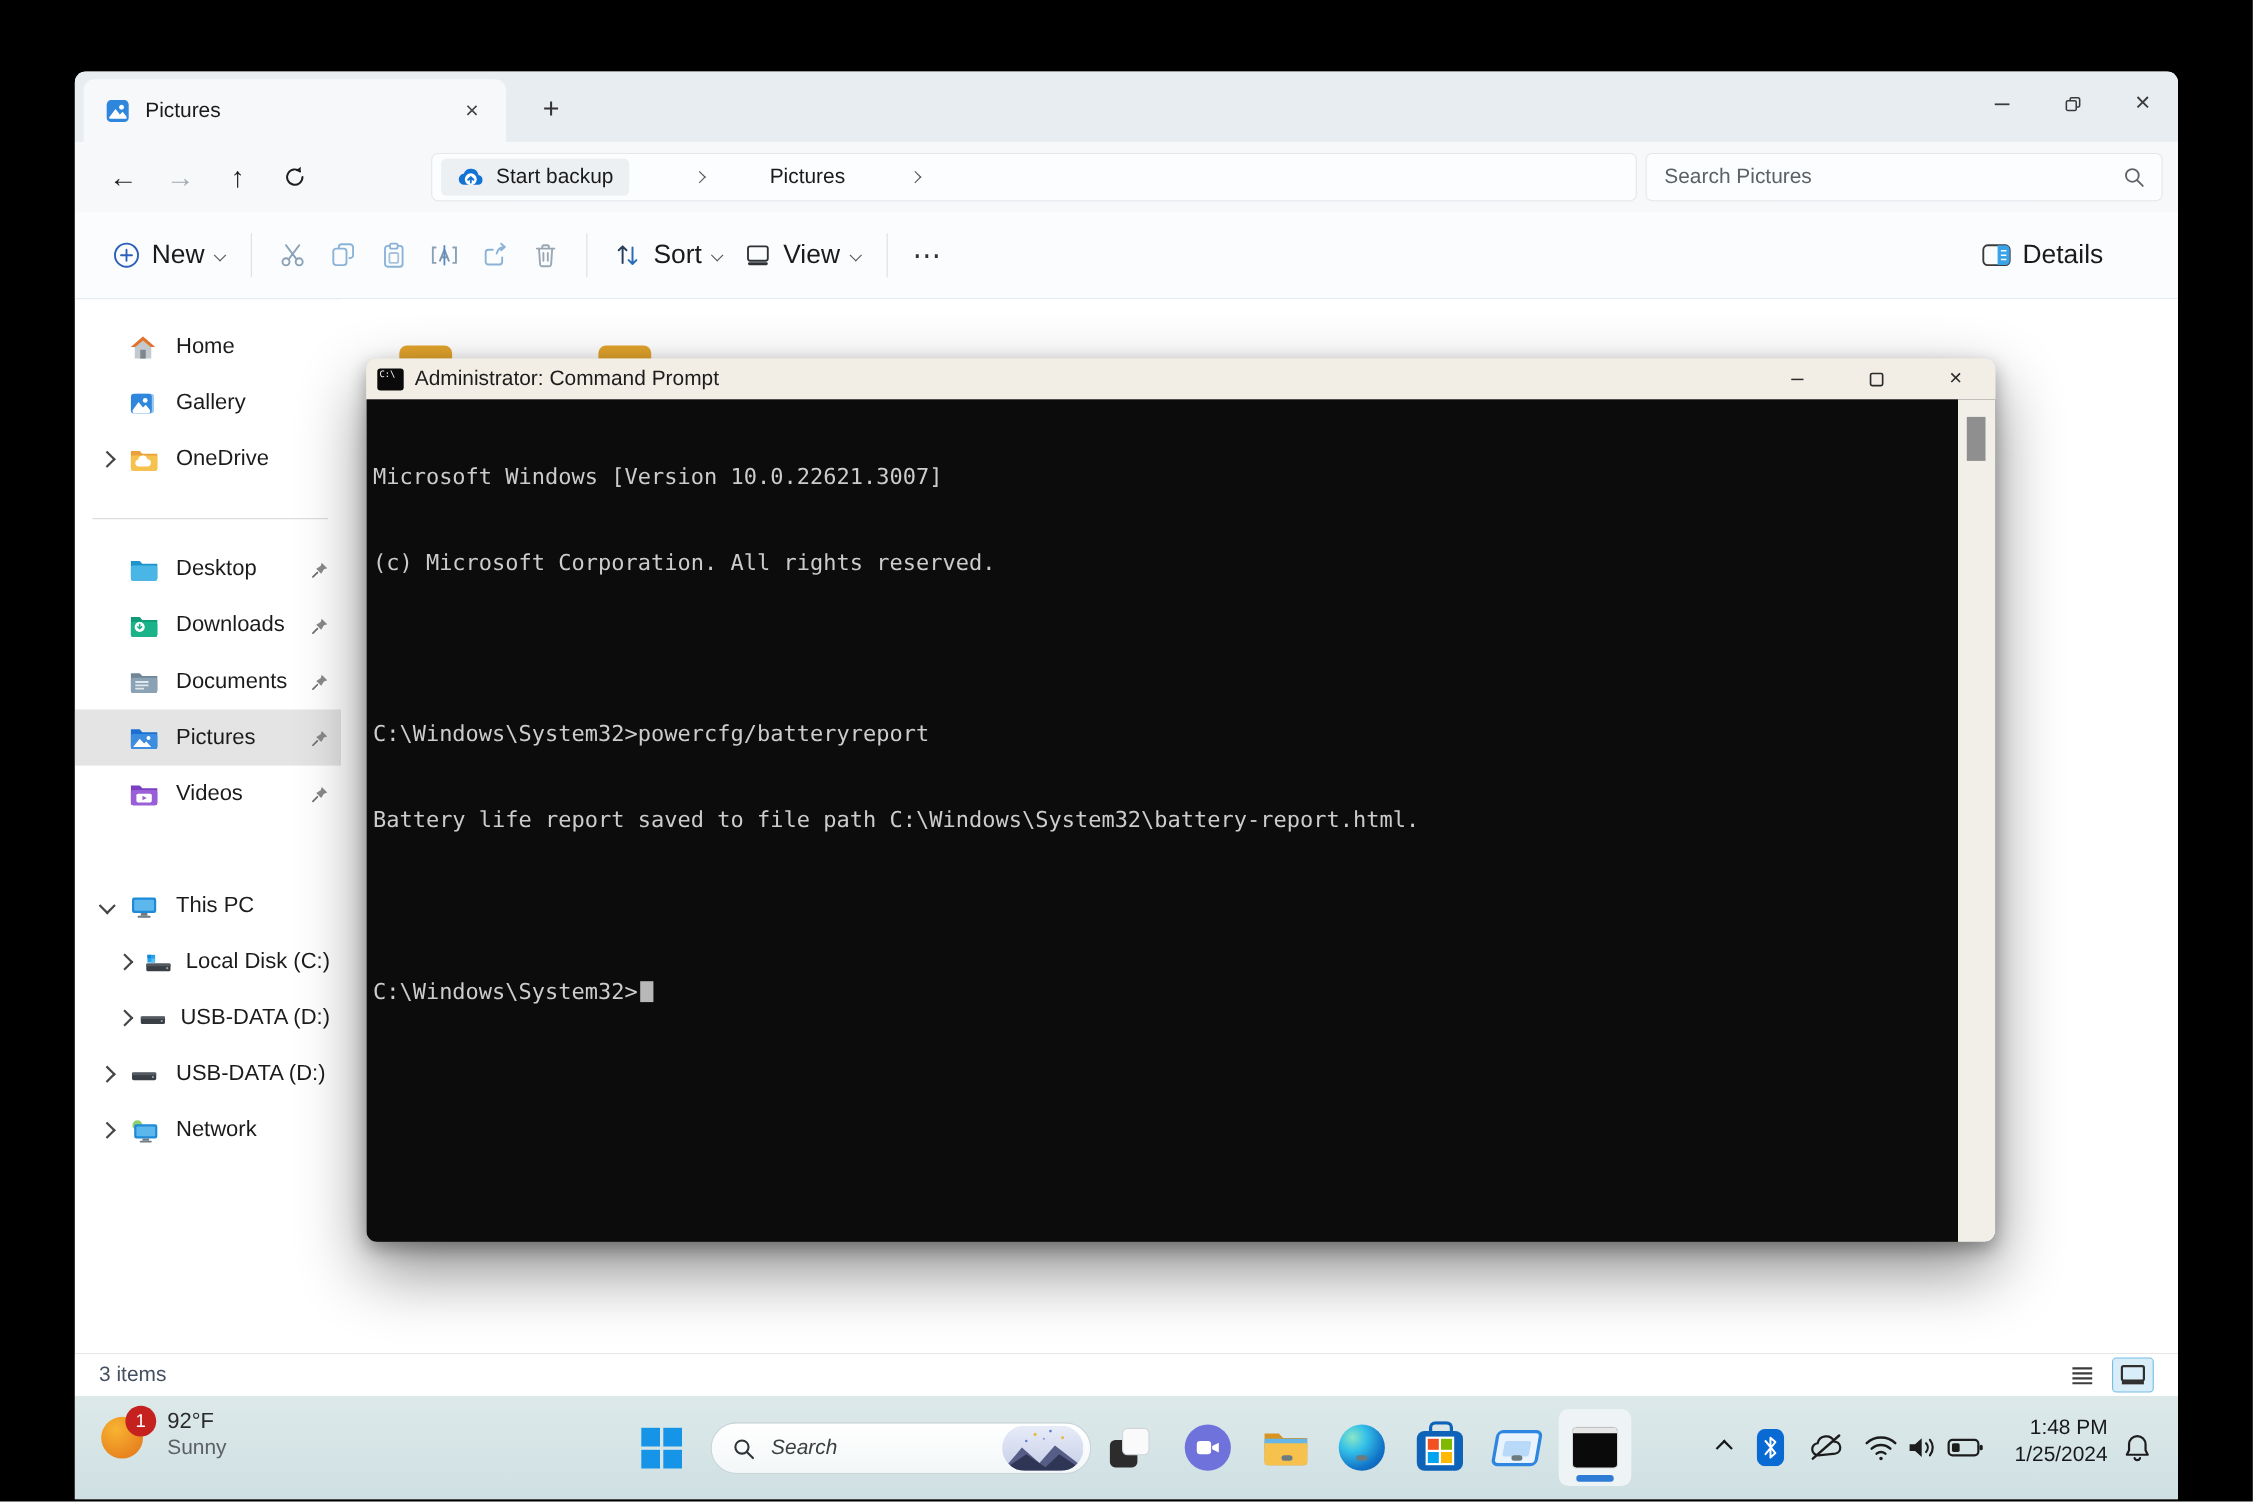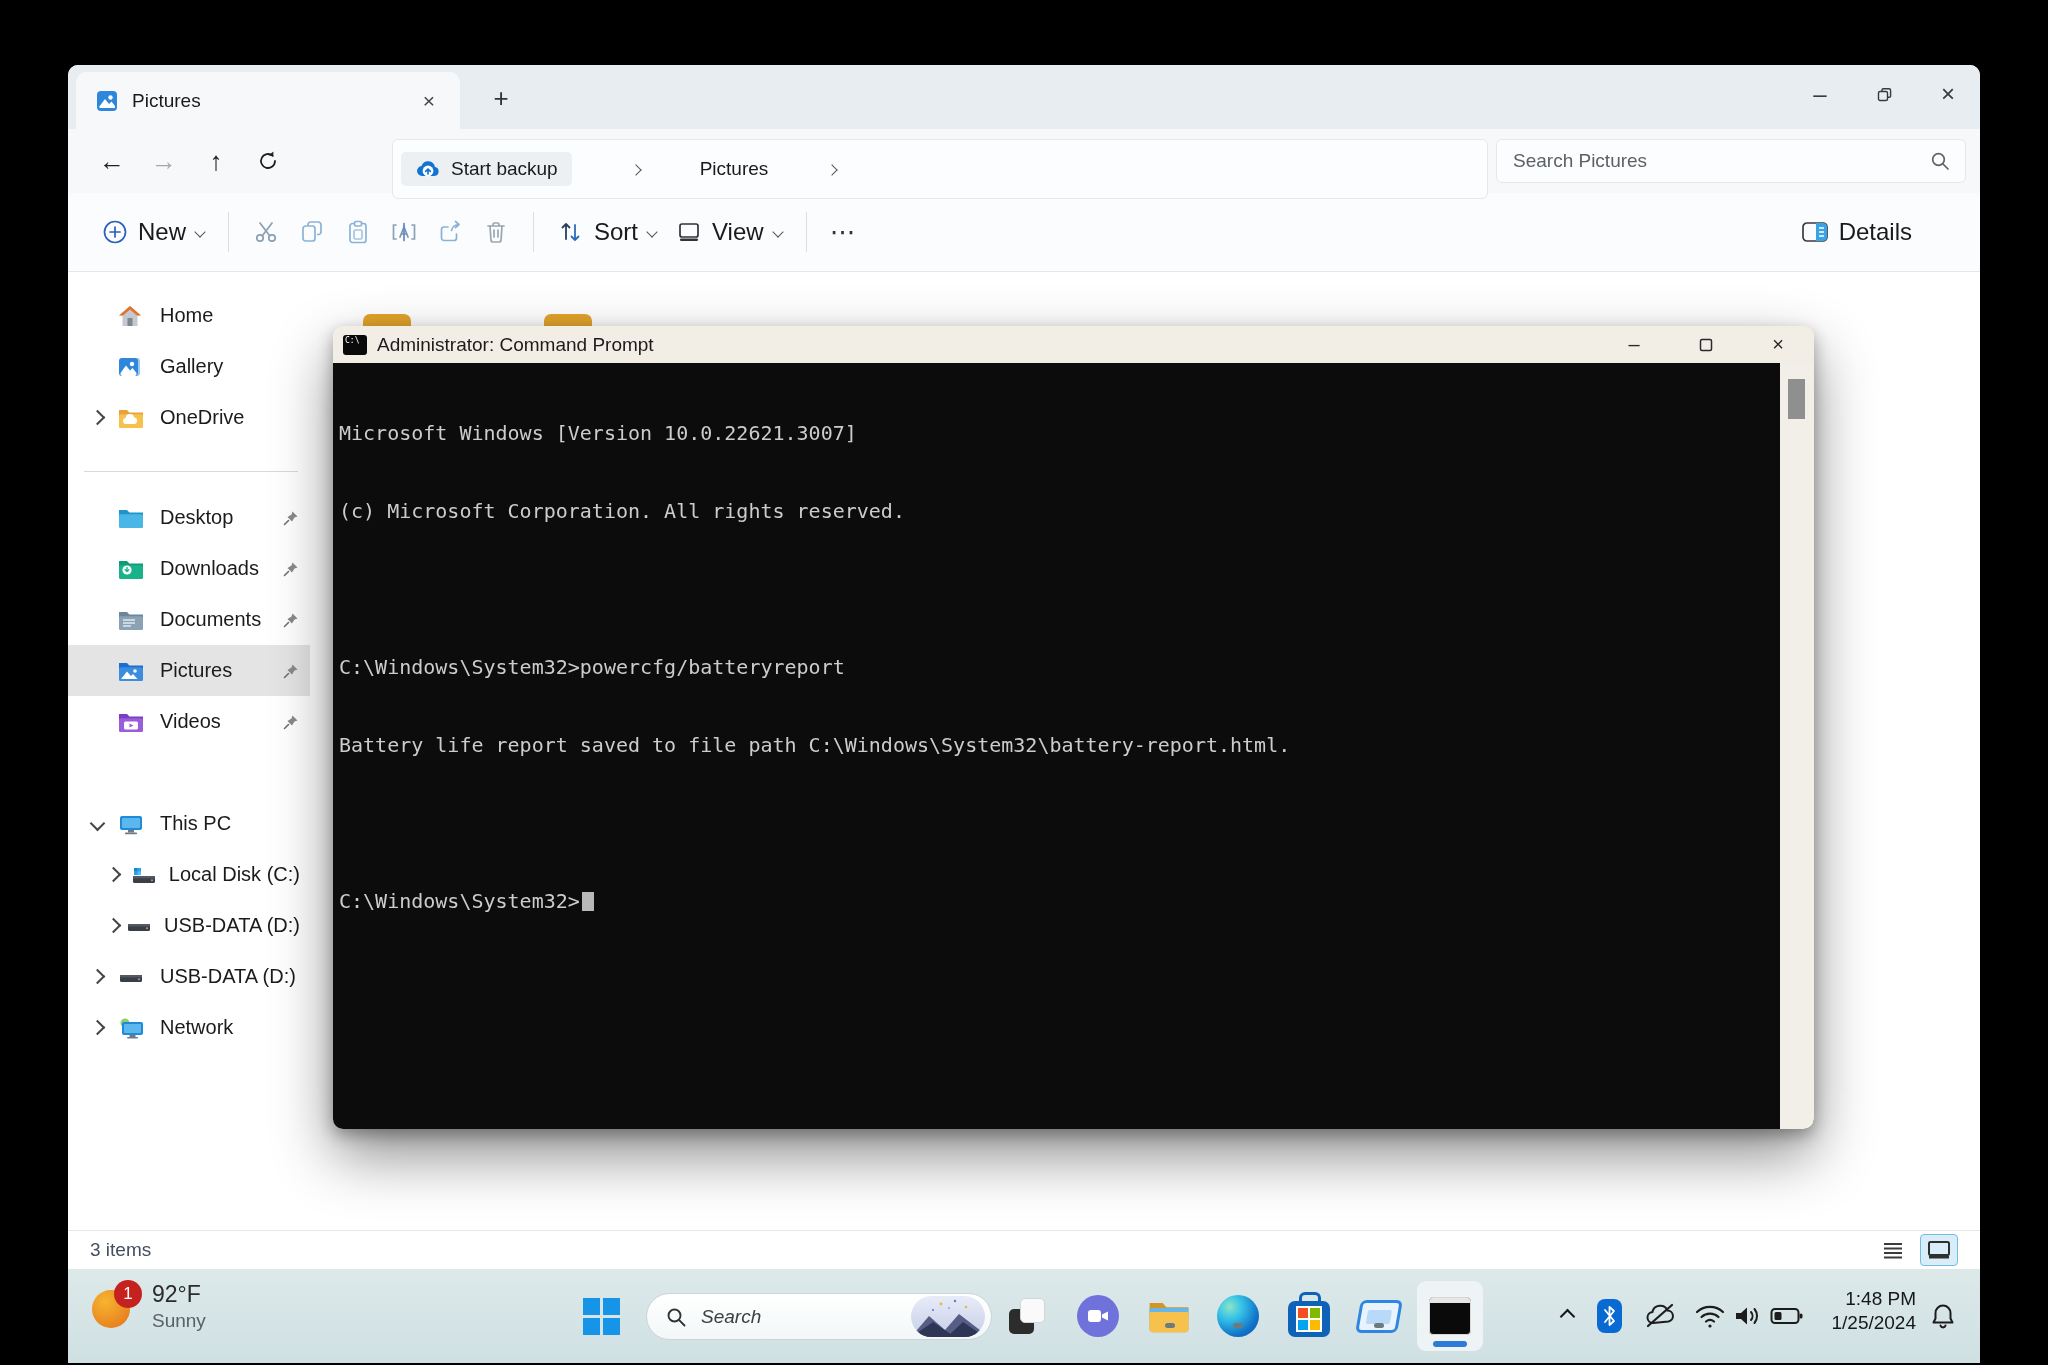--- a/index.html
+++ b/index.html
@@ -14,21 +14,21 @@
        border-radius:10px 10px 0 0;display:flex;align-items:center;padding:0 14px 0 20px;box-sizing:border-box;}
   .tab-label{font-size:19px;color:#1a1a1a;margin-left:14px;}
   .tab-close{margin-left:auto;font-size:21px;color:#444;width:34px;height:34px;display:flex;align-items:center;justify-content:center;border-radius:5px;}
   .newtab{position:absolute;left:412px;top:12px;width:42px;height:42px;display:flex;align-items:center;justify-content:center;font-size:26px;color:#333;}
   .wincontrols{position:absolute;right:0;top:0;height:58px;display:flex;}
   .wbtn{width:64px;height:58px;display:flex;align-items:center;justify-content:center;font-size:24px;color:#3a3a3a;}
   .navbar{height:64px;background:#f6f8fa;display:flex;align-items:center;flex:none;position:relative;}
   .navbtn{width:52px;height:44px;display:flex;align-items:center;justify-content:center;font-size:26px;color:#1f1f1f;}
   .navbtn.disabled{color:#a3a9af;}
   .navbar .navbtn:first-child{margin-left:18px;}
-  .addressbar{position:absolute;left:324px;top:10px;width:1096px;height:60px;background:#fcfdfe;border:1px solid #e4e8eb;
+  .addressbar{position:absolute;left:324px;top:10px;width:1096px;height:44px;background:#fcfdfe;border:1px solid #e4e8eb;
               border-radius:6px;display:flex;align-items:center;padding:0 8px;box-sizing:border-box;gap:44px;}
   .crumb-chip{display:flex;align-items:center;gap:10px;background:#edf0f2;border-radius:5px;height:34px;padding:0 14px;}
   .crumb{font-size:19px;color:#1a1a1a;}
   .crumb-sep{margin:0 16px;display:inline-block;}
   .searchbar{position:absolute;left:1428px;top:10px;width:470px;height:44px;background:#fcfdfe;border:1px solid #e4e8eb;
              border-radius:6px;display:flex;align-items:center;padding:0 14px;box-sizing:border-box;}
   .searchbar input{border:none;outline:none;background:transparent;flex:1;font-size:19px;color:#333;
                    font-family:"Liberation Sans","DejaVu Sans",sans-serif;}
   .searchbar input::placeholder{color:#5c6166;opacity:1;}
   .toolbar{height:78px;background:#fbfcfd;border-bottom:1px solid #e5e8ea;display:flex;align-items:center;flex:none;padding:0 24px;}
@@ -81,21 +81,21 @@
   .cmd-scrollzone{position:absolute;right:0;top:0;bottom:0;width:34px;background:#f1efe8;}
   .cmd-thumb{position:absolute;right:9px;top:16px;width:17px;height:40px;background:#8f8f8f;}
   
   .taskbar{height:94px;flex:none;background:linear-gradient(180deg,#dde9e9,#cfe0e3);position:relative;}
   .weather{position:absolute;left:24px;top:12px;display:flex;align-items:center;gap:14px;}
   .sun{width:46px;height:46px;position:relative;}
   .sun .ball{position:absolute;left:0;top:6px;width:38px;height:38px;border-radius:50%;
              background:radial-gradient(circle at 35% 30%,#f7b431,#e8821f 75%);}
   .sun .badge{position:absolute;right:-4px;top:-4px;width:28px;height:28px;border-radius:50%;background:#c5221f;
               color:#fff;font-size:17px;display:flex;align-items:center;justify-content:center;}
-  .wtxt .t1{font-size:23px;color:#2b2b2b;}
+  .wtxt .t1{font-size:20px;color:#2b2b2b;}
   .wtxt .t2{font-size:19px;color:#5b6065;margin-top:2px;}
   .tico{position:absolute;top:26px;width:42px;height:42px;display:flex;align-items:center;justify-content:center;}
   .startlogo{display:grid;grid-template-columns:17px 17px;grid-template-rows:17px 17px;gap:3px;}
   .startlogo span{background:#1594e8;}
   .tsearch{position:absolute;left:578px;top:24px;width:346px;height:47px;background:linear-gradient(180deg,#ffffff,#f3f7f8);
            border:1px solid #c9d5d8;border-radius:24px;display:flex;align-items:center;padding:0 6px 0 18px;box-sizing:border-box;font-style:italic;}
   .tsearch .slabel{font-size:19px;color:#3c4043;margin-left:14px;}
   .tsearch .scene{margin-left:auto;width:74px;height:41px;border-radius:21px;overflow:hidden;flex:none;}
   .tv{width:36px;height:36px;position:relative;}
   .tv .b1{position:absolute;left:0;bottom:0;width:25px;height:25px;background:#2c2c2c;border-radius:5px;}

